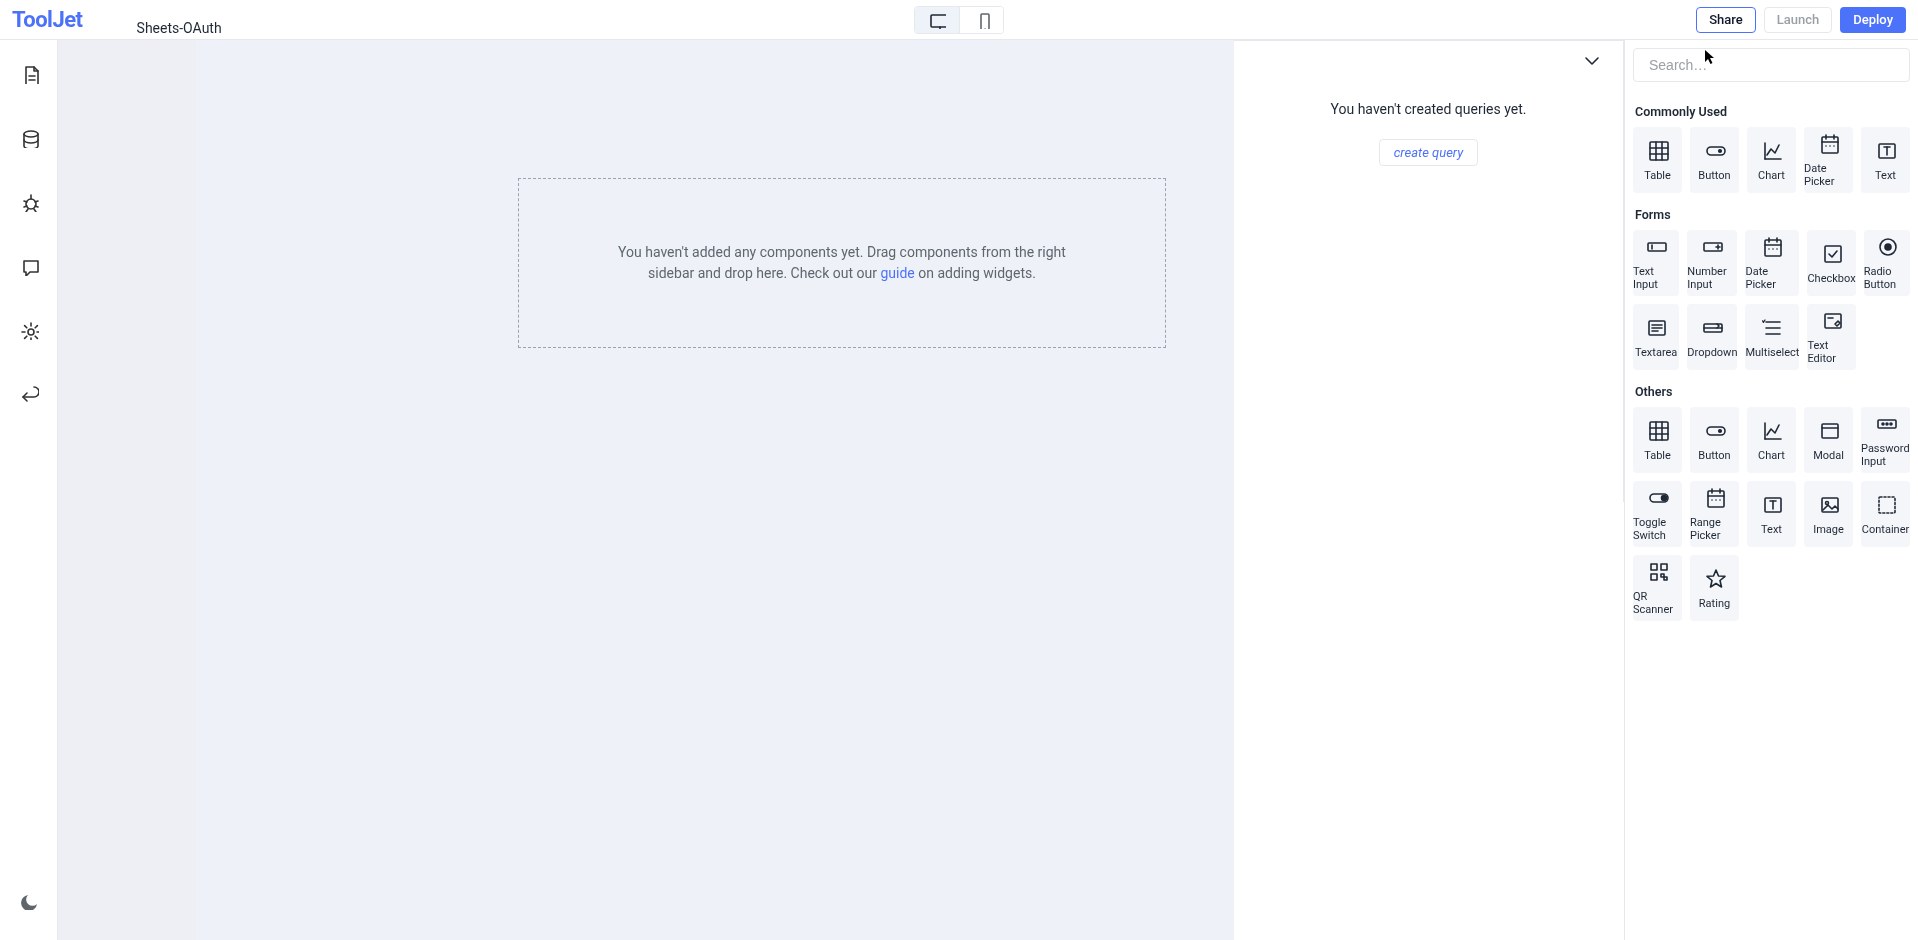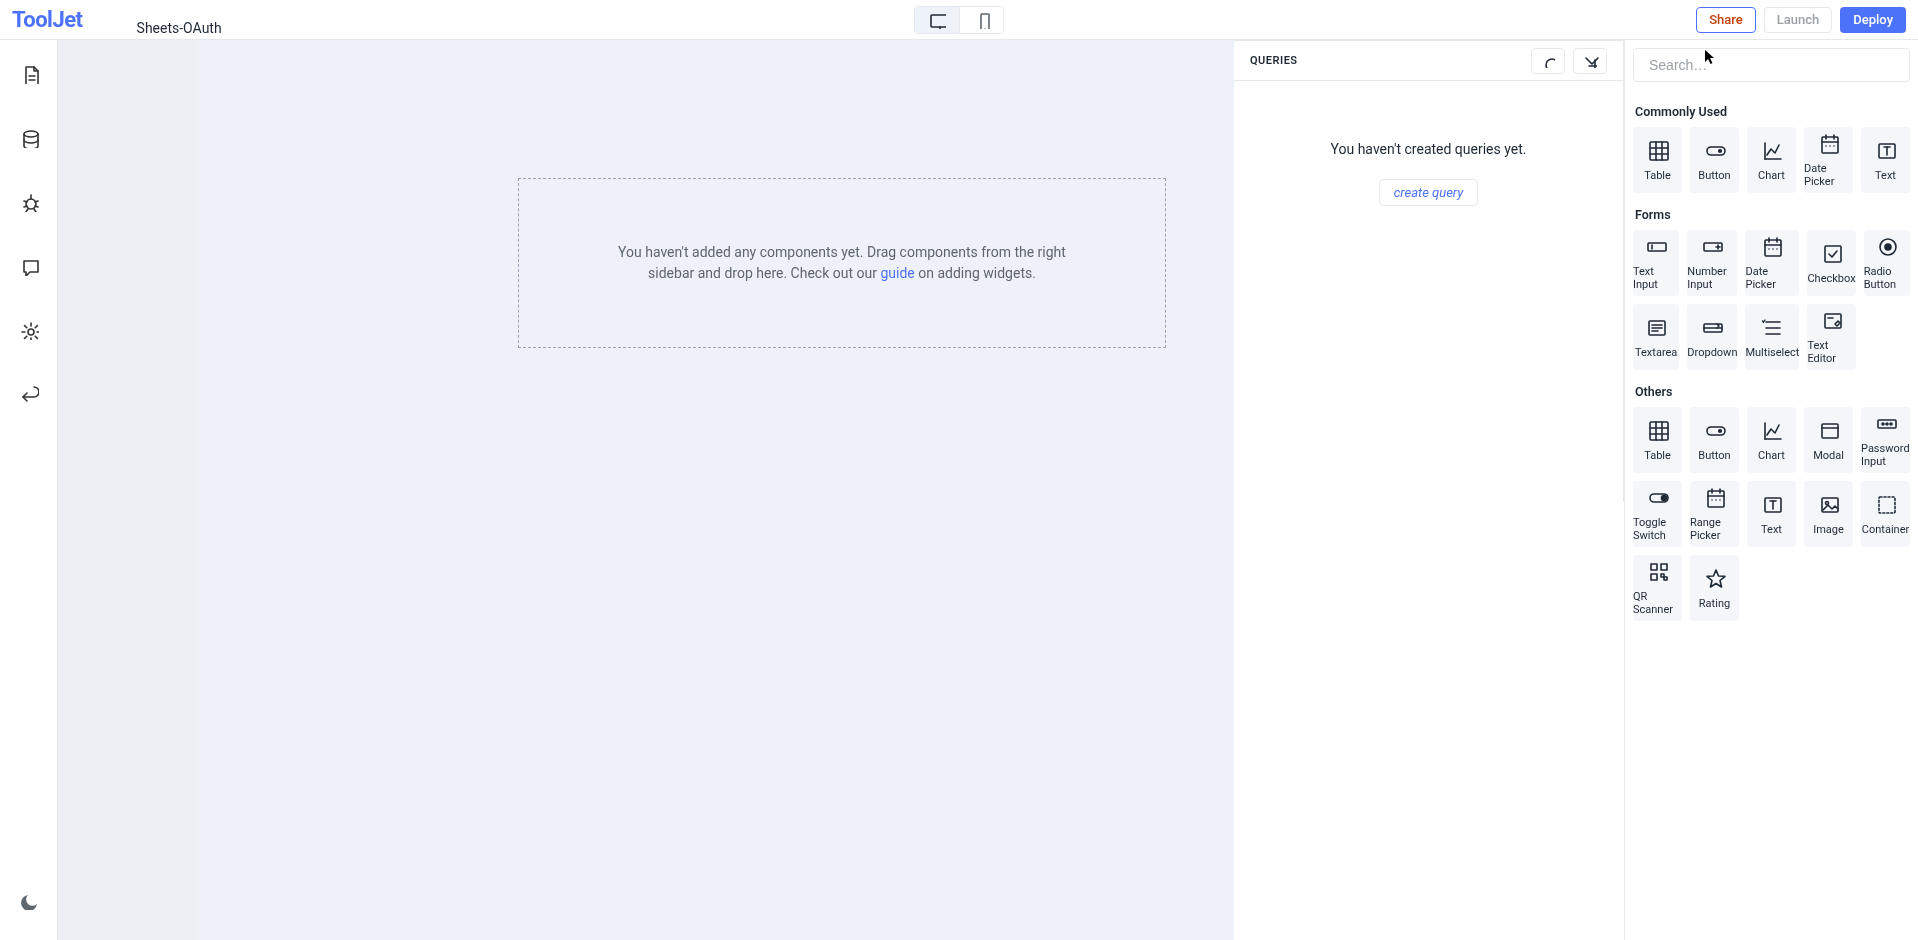--- a/index.html
+++ b/index.html
@@ -66,21 +66,21 @@
   height: 26px;
   padding: 0 12px;
   border-radius: 4px;
   font-size: 13px;
   font-weight: 500;
   display: flex;
   align-items: center;
   cursor: pointer;
   border: 1px solid transparent;
 }
-.btn-outline-primary { border-color: #4d72fa; color: #c2410c; background: #fff; }
+.btn-outline-primary { border-color: #4d72fa; color: #0f172a; background: #fff; }
 .btn-outline-muted { border-color: #e6e8eb; color: #9aa0a6; background: #fff; }
 .btn-primary { background: #4d72fa; color: #fff; }
 
 
 .layout {
   display: flex;
   height: calc(100% - 40px);
 }
 
 
@@ -527,35 +527,20 @@
       <div class="canvas-inner-shade"></div>
       <div class="canvas-dropzone">
         <div>
           <span>You haven't added any components yet. Drag components from the right sidebar and drop here. Check out our </span><a href="#">guide</a><span> on adding widgets.</span>
         </div>
       </div>
     </div>
 
     <div class="queries-panel">
       <div class="queries-side">
-        <div class="queries-head">
-          <div class="queries-head-title">QUERIES</div>
-          <div class="queries-head-actions">
-            <div class="icon-btn">
-                <svg width="14" height="14">
-                  <use href="#ic-search"></use>
-                </svg>
-              </div>
-            <div class="icon-btn">
-                <svg width="14" height="14">
-                  <use href="#ic-plus"></use>
-                </svg>
-              </div>
-          </div>
-        </div>
         <div class="queries-body">
           <div>You haven't created queries yet.</div>
           <div class="create-query">create query</div>
         </div>
       </div>
       <div class="queries-main">
         <div class="queries-main-head-border"></div>
         <div class="queries-collapse"><svg width="20" height="20">
               <use href="#ic-chevdown"></use>
             </svg></div>

